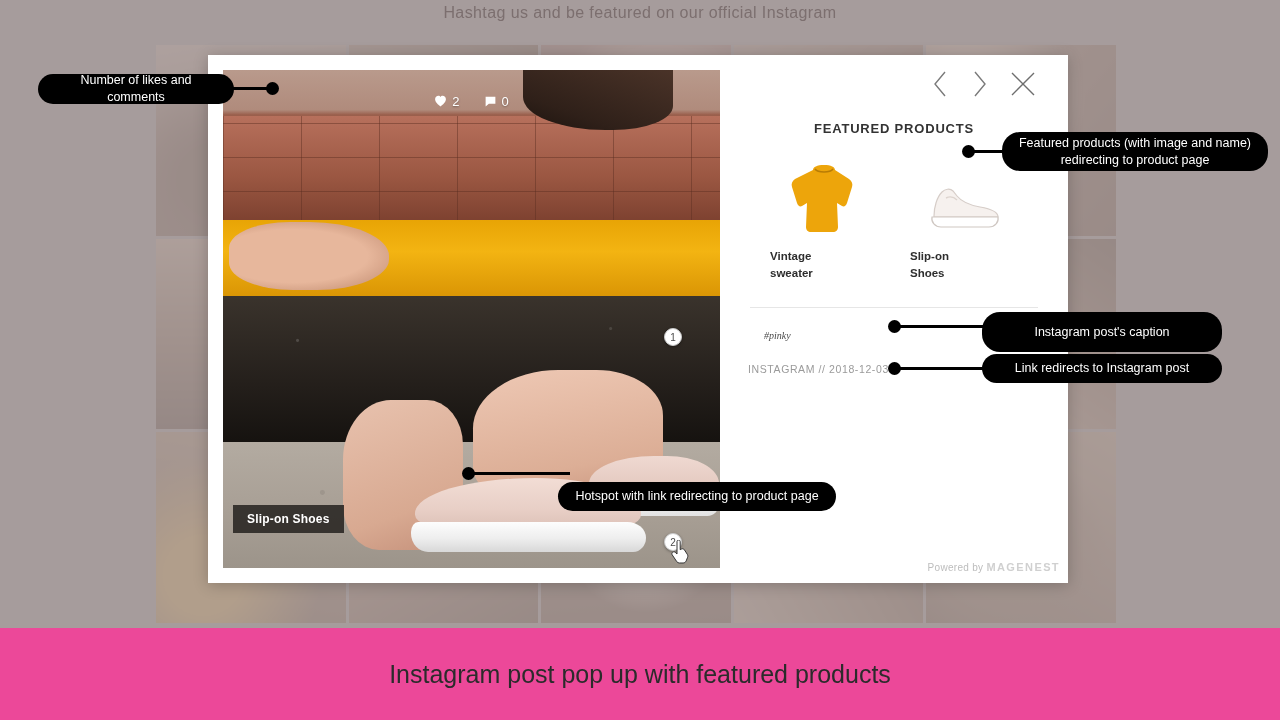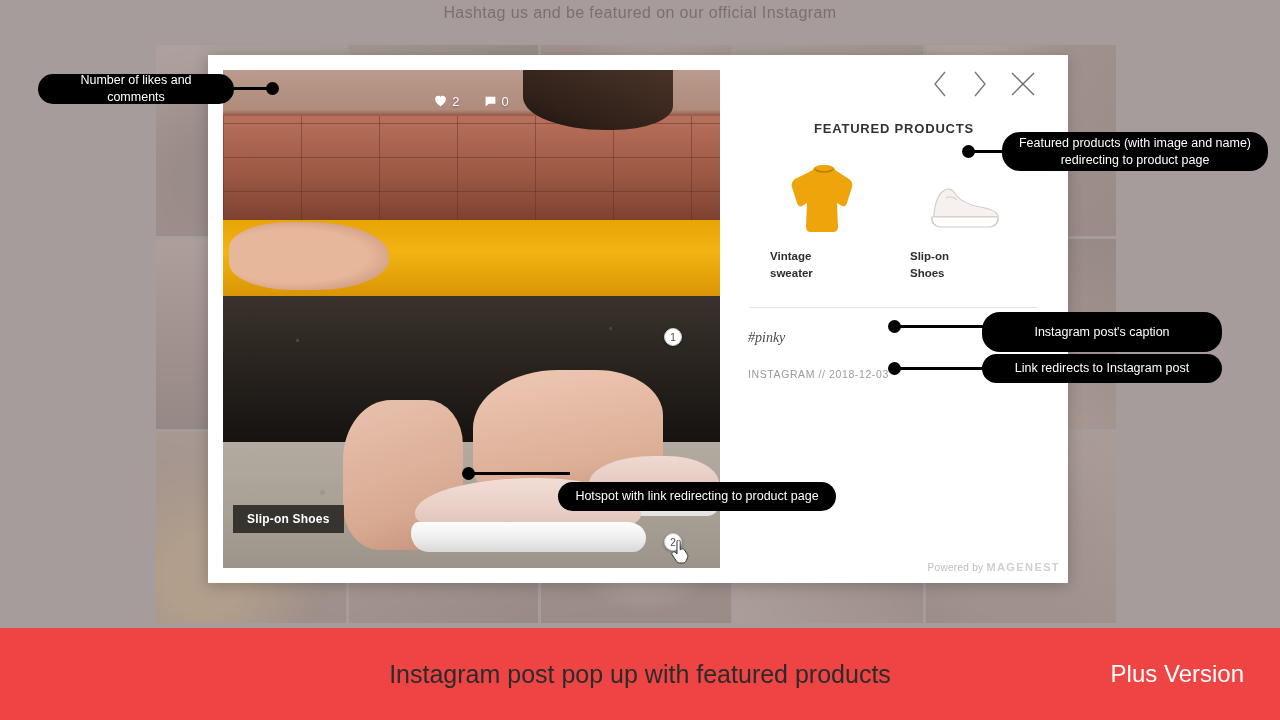--- a/index.html
+++ b/index.html
@@ -277,23 +277,24 @@
   }
   #info-divider {
     margin:26px 4px 0 4px;
     height:1px;
     background:#e6e6e6;
   }
   #post-caption {
     margin-top:22px;
     font-family:"Liberation Serif", serif;
     font-style:italic;
-    font-size:14px;
+    font-size:10px;
     color:#4a4a4a;
     padding-left:2px;
+    margin-left:16px;
   }
   #post-source {
     margin-top:22px;
     font-size:10.5px;
     color:#9a9a9a;
     letter-spacing:.6px;
     padding-left:2px;
     cursor:pointer;
   }
   #powered-by {
@@ -329,21 +330,21 @@
     position:absolute;
     width:13px; height:13px;
     border-radius:50%;
     background:#000;
   }
 
   
   #bottom-bar {
     position:absolute; left:0; bottom:0;
     width:100%; height:92px;
-    background:#ef4444;
+    background:#ec4899;
     z-index:40;
   }
   #bottom-caption {
     position:absolute; left:0; top:0; width:100%; height:100%;
     display:flex; align-items:center; justify-content:center;
     font-size:25px; color:#2b2b2b;
   }
   #version-badge {
     position:absolute; right:36px; top:50%;
     transform:translateY(-50%);
@@ -536,14 +537,13 @@
 </div>
 
 <div class="callout">
   <div class="pill" style="left:558px; top:482px; width:278px; height:29px;">Hotspot with link redirecting to product page</div>
   <div class="leader" style="left:468px; top:472px; width:102px;"></div>
   <div class="dot" style="left:462px; top:467px;"></div>
 </div>
 
 <div id="bottom-bar">
   <div id="bottom-caption">Instagram post pop up with featured products</div>
-  <div id="version-badge">Plus Version</div>
 </div>
 
 </body></html>

